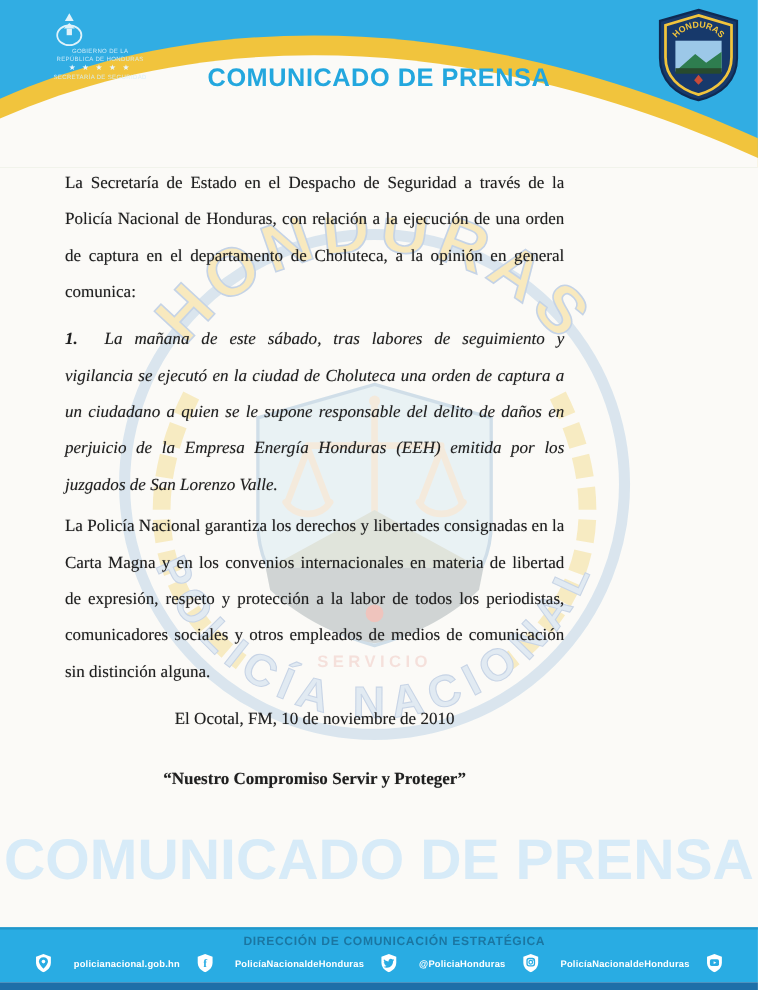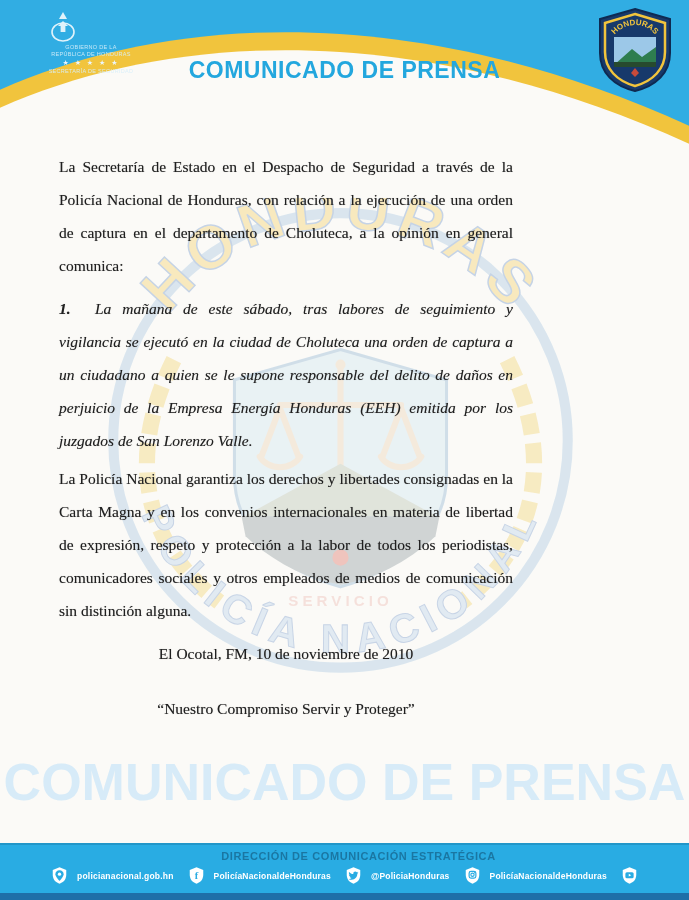--- a/index.html
+++ b/index.html
@@ -22,38 +22,38 @@
   
   .doc{position:absolute;top:150px;left:0;width:572px;padding:0 59px;box-sizing:border-box;
        z-index:2;}
   .doc p{margin:0;font-size:15.5px;line-height:33px;color:#1f1f1f;text-align:justify;
        text-shadow:0 0 .7px rgba(70,70,70,.55);}
   .doc p.sp10{margin-bottom:10px;} .doc p.sp5{margin-bottom:5px;font-style:italic;} .doc p.sp22{margin-bottom:22px;}
   .doc .num{font-weight:bold;}
   .doc .wide .num{display:inline-block;width:36px;}
   .doc .narrow .num{margin-right:5px;}
   .doc .center{text-align:center;}
-  .doc .slogan{font-weight:normal;text-align:center;}
+  .doc .slogan{font-weight:bold;text-align:center;}
 
   
   .seal{position:absolute;left:88px;top:198px;width:505px;height:505px;opacity:.30;
         z-index:1;filter:blur(.4px);}
 
   
   .big-watermark{position:absolute;top:752px;left:0;width:100%;text-align:center;
       font-family:"Liberation Sans",sans-serif;font-weight:bold;font-size:52px;
       letter-spacing:0;color:#D7EBF8;white-space:nowrap;z-index:1;}
 
   
   .footer{position:absolute;left:0;bottom:7px;width:689px;height:48px;background:#29ACE3;
       border-top:2px solid #2196C9;font-family:"Liberation Sans",sans-serif;z-index:3;}
   .footer-title{margin-top:5px;text-align:center;font-weight:bold;font-size:11px;
       letter-spacing:.6px;color:rgba(15,75,110,.55);padding-left:28px;}
   .social-row{display:flex;justify-content:center;align-items:center;gap:15px;margin-top:5px;}
-  .social-item{display:flex;align-items:center;gap:10px;}
+  .social-item{display:flex;align-items:center;gap:20px;}
   .social-item .lbl{color:#ffffff;font-weight:bold;font-size:8.5px;letter-spacing:.2px;}
   .footer-strip{position:absolute;left:0;bottom:0;width:689px;height:7px;background:#1E6FA8;z-index:3;}
 </style>
 </head>
 <body>
 
 <div class="page">
 
   <div class="header">
     <svg width="689" height="152" viewBox="0 0 689 152">

